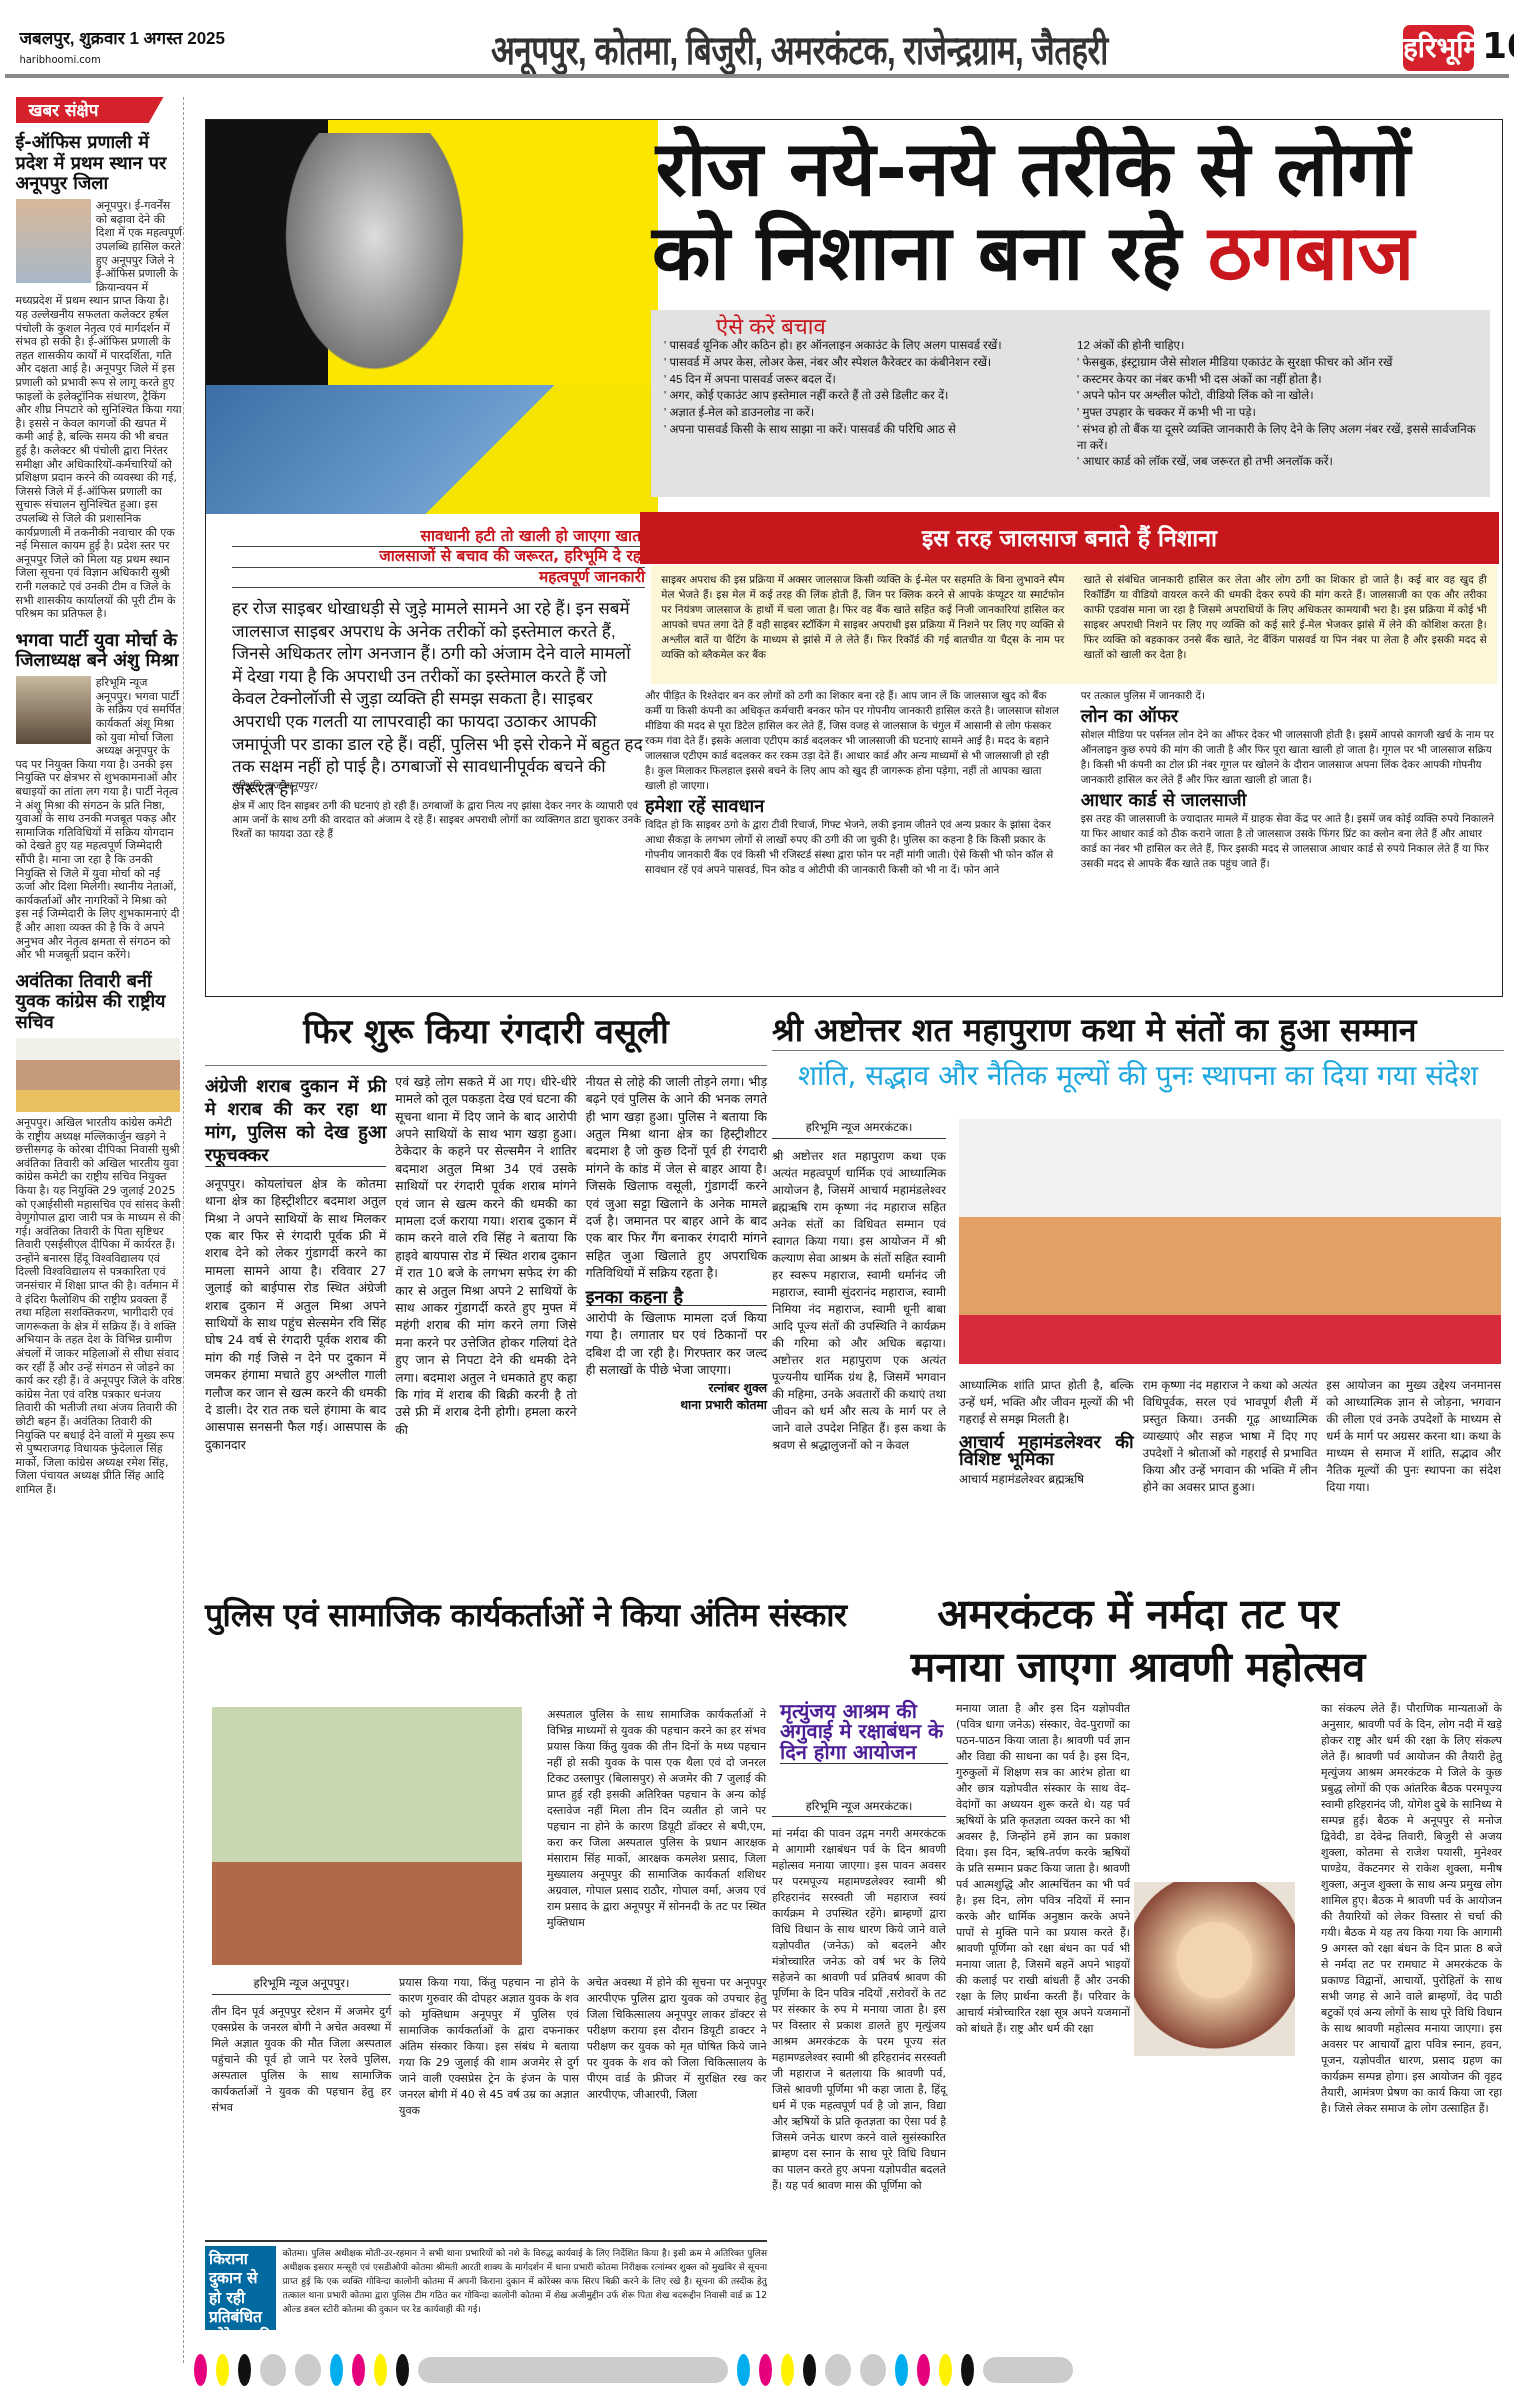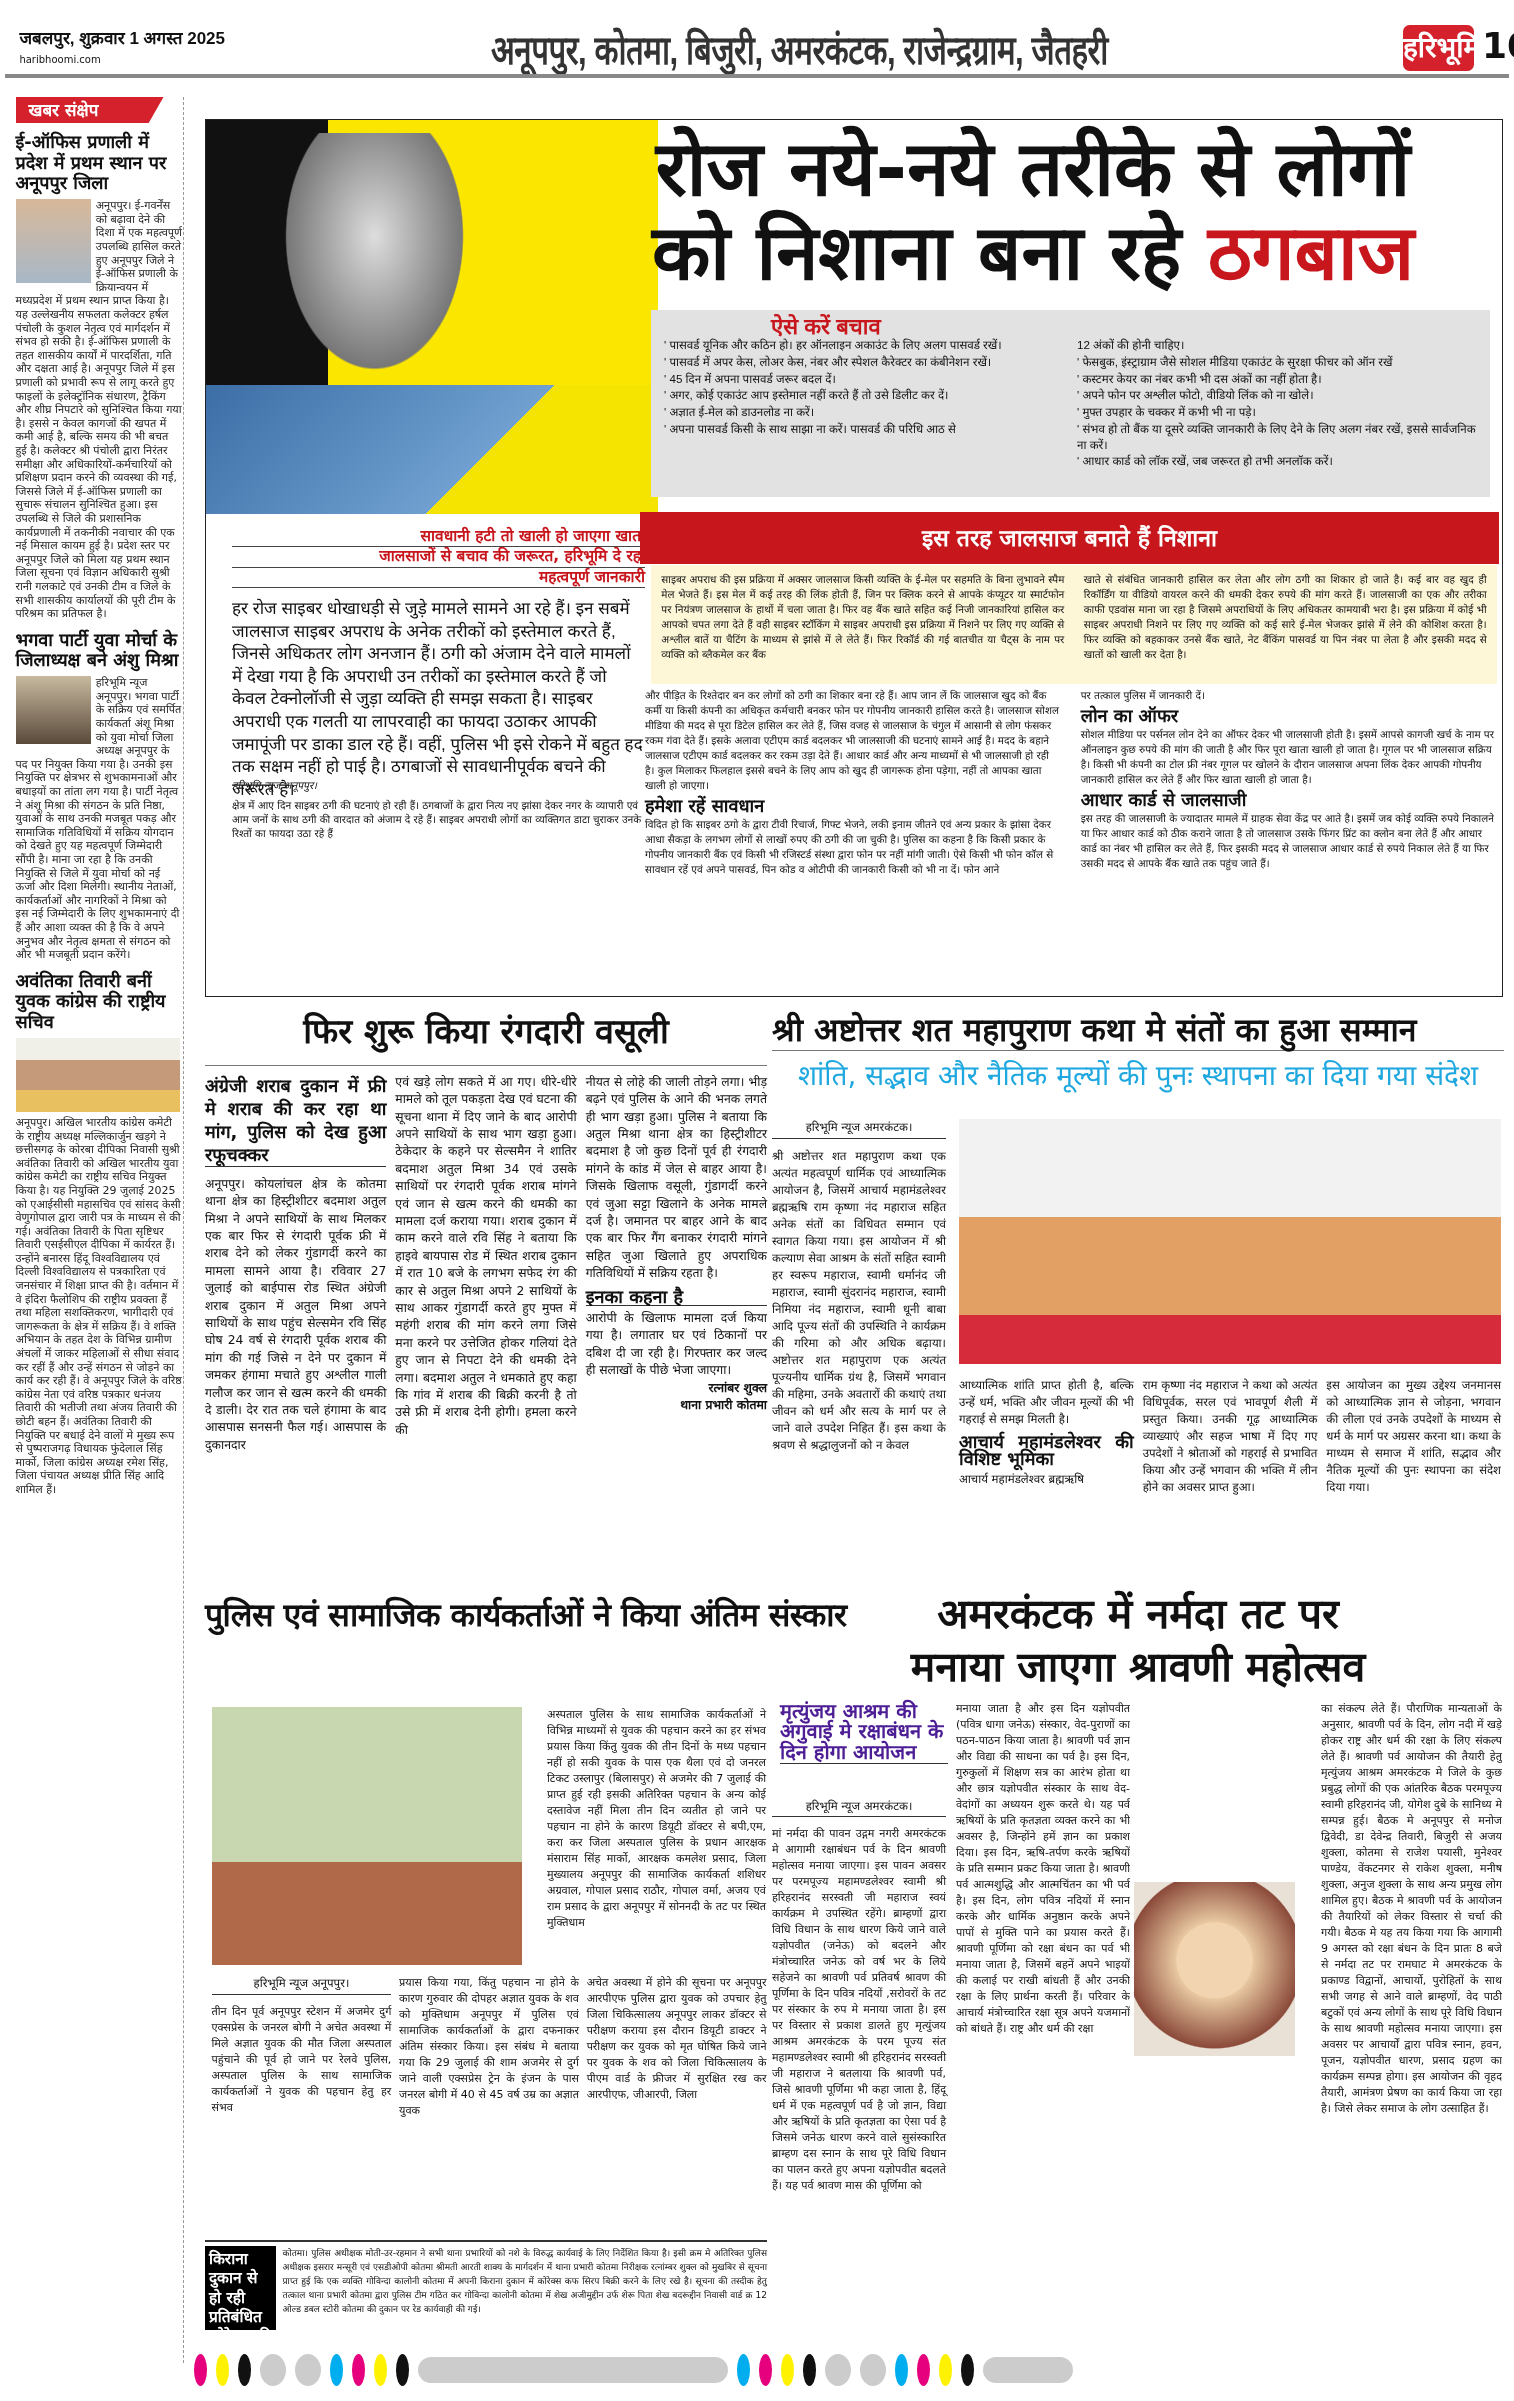--- a/index.html
+++ b/index.html
@@ -16,21 +16,21 @@
 .side-h{font-size:18px;font-weight:bold;line-height:20.7px;margin:9px 0 5.2px}
 .side-photo{float:left;width:75px;height:84px;margin:0 5.2px 2.6px 0;background:linear-gradient(#d8b89a,#a8b8c8)}
 .side-text{font-size:11px;line-height:13.6px;color:#222}
 .hero{left:205px;top:119px;width:1298px;height:878px;border:1.9px solid #222}
 .hero-img2{left:0;top:0;width:452px;height:265px;background:linear-gradient(90deg,#111 0 27%,#fbe600 27% 100%)}
 .hero-figure{left:65px;top:13px;width:207px;height:258px;background:radial-gradient(ellipse at 50% 40%,#ddd,#777 60%,transparent 61%)}
 .hero-laptop{left:0;top:265px;width:452px;height:129px;background:linear-gradient(135deg,#3c6ea6,#6fa0d0 60%,#f5e300 60%)}
 .hero-title{left:362px;top:6.5px;width:930px;font-size:76px;font-weight:bold;line-height:84px;text-align:center;color:#111}
 .hero-title .red{color:#c8161d}
 .safety-box{left:445px;top:190px;width:839px;height:187px;background:#e2e2e2;padding:9px 13px;font-size:11.6px;line-height:15.5px;font-family:"Liberation Sans",sans-serif}
-.safety-title{font-size:22px;color:#c8161d;font-weight:bold;margin-left:107px;margin-bottom:2.6px}
+.safety-title{font-size:22px;color:#c8161d;font-weight:normal;margin-left:52px;margin-bottom:2.6px}
 .safety-cols{display:flex;gap:13px}
 .safety-cols ul{list-style:none;flex:1}
 .safety-cols li{margin-bottom:1.3px}
 .sub-red{left:26px;top:407px;width:413px;font-size:15.5px;color:#c8161d;font-weight:bold;text-align:right;line-height:19.4px}
 .sub-red span{display:block;border-bottom:1.3px solid #444}
 .lead-para{left:26px;top:478px;width:413px;font-size:17px;line-height:22.6px;font-family:"Liberation Sans",sans-serif}
 .byline-small{left:26px;top:658px;width:413px;font-size:10.3px;font-style:italic}
 .hero-foot{left:26px;top:678px;width:413px;font-size:10.3px;line-height:14px}
 .fraud-box{left:445px;top:445px;width:846px;height:119px;background:#fdf7d8;padding:6.5px 10.3px;display:flex;gap:19.4px;font-size:10.3px;line-height:15px}
 .fraud-box p{flex:1;text-align:justify}
@@ -54,21 +54,21 @@
 .katha-cols{position:absolute;left:187px;top:258px;width:542px;display:flex;gap:9px;font-size:11.6px;line-height:17px}
 .katha-cols .col{flex:1;text-align:justify}
 .train{left:205px;top:1588px;width:562px;height:717px}
 .train-h1{font-size:28px;color:#c8161d;font-weight:bold;text-align:center;border-bottom:1.3px solid #333;padding-bottom:2.6px;white-space:nowrap}
 .train-h2{font-size:32px;font-weight:bold;white-space:nowrap;margin-top:3.9px;letter-spacing:-0.6px}
 .train-photo{left:6.5px;top:119px;width:310px;height:258px;background:linear-gradient(#c8d7b0 0 60%,#b06a4a 60%)}
 .train-right{left:342px;top:119px;width:219px;font-size:11px;line-height:16px;text-align:justify}
 .train-cols{left:6.5px;top:387px;width:555px;display:flex;gap:7.7px;font-size:11px;line-height:16px}
 .train-cols .col{flex:1;text-align:justify}
 .kirana{left:205px;top:2240px;width:562px;height:90px;border-top:2.6px solid #333;padding-top:3.9px;display:flex;gap:6.5px}
-.kirana-tag{width:71px;background:#000000;color:#fff;font-size:15.5px;font-weight:bold;padding:3.9px;line-height:19.4px}
+.kirana-tag{width:71px;background:#0369a1;color:#fff;font-size:15.5px;font-weight:bold;padding:3.9px;line-height:19.4px}
 .kirana-text{flex:1;font-size:9px;line-height:14px;text-align:justify}
 .shravani{left:772px;top:1588px;width:732px;height:749px}
 .shr-h{font-size:41px;font-weight:bold;text-align:center;line-height:53px}
 .shr-body{position:relative;margin-top:6.5px}
 .shr-deck{position:absolute;left:8px;top:0;width:168px;font-size:20px;font-weight:bold;color:#4c1d95;line-height:20.7px;border-bottom:1.3px solid #333}
 .shr-col{position:absolute;font-size:11px;line-height:16px;text-align:justify}
 .shr-photo{position:absolute;left:362px;top:181px;width:161px;height:174px;background:radial-gradient(circle at 50% 45%,#f3d4b0 30%,#e7c7a0 31%,#8b4a3a 70%,#e9e1d5 71%)}
 .reg-marks{left:194px;top:2350px;width:1317px;height:39px;display:flex;gap:9px;align-items:center}
 .dot{width:13px;height:32px;border-radius:50%}
 .bar{height:26px;border-radius:13px;background:#ccc}

